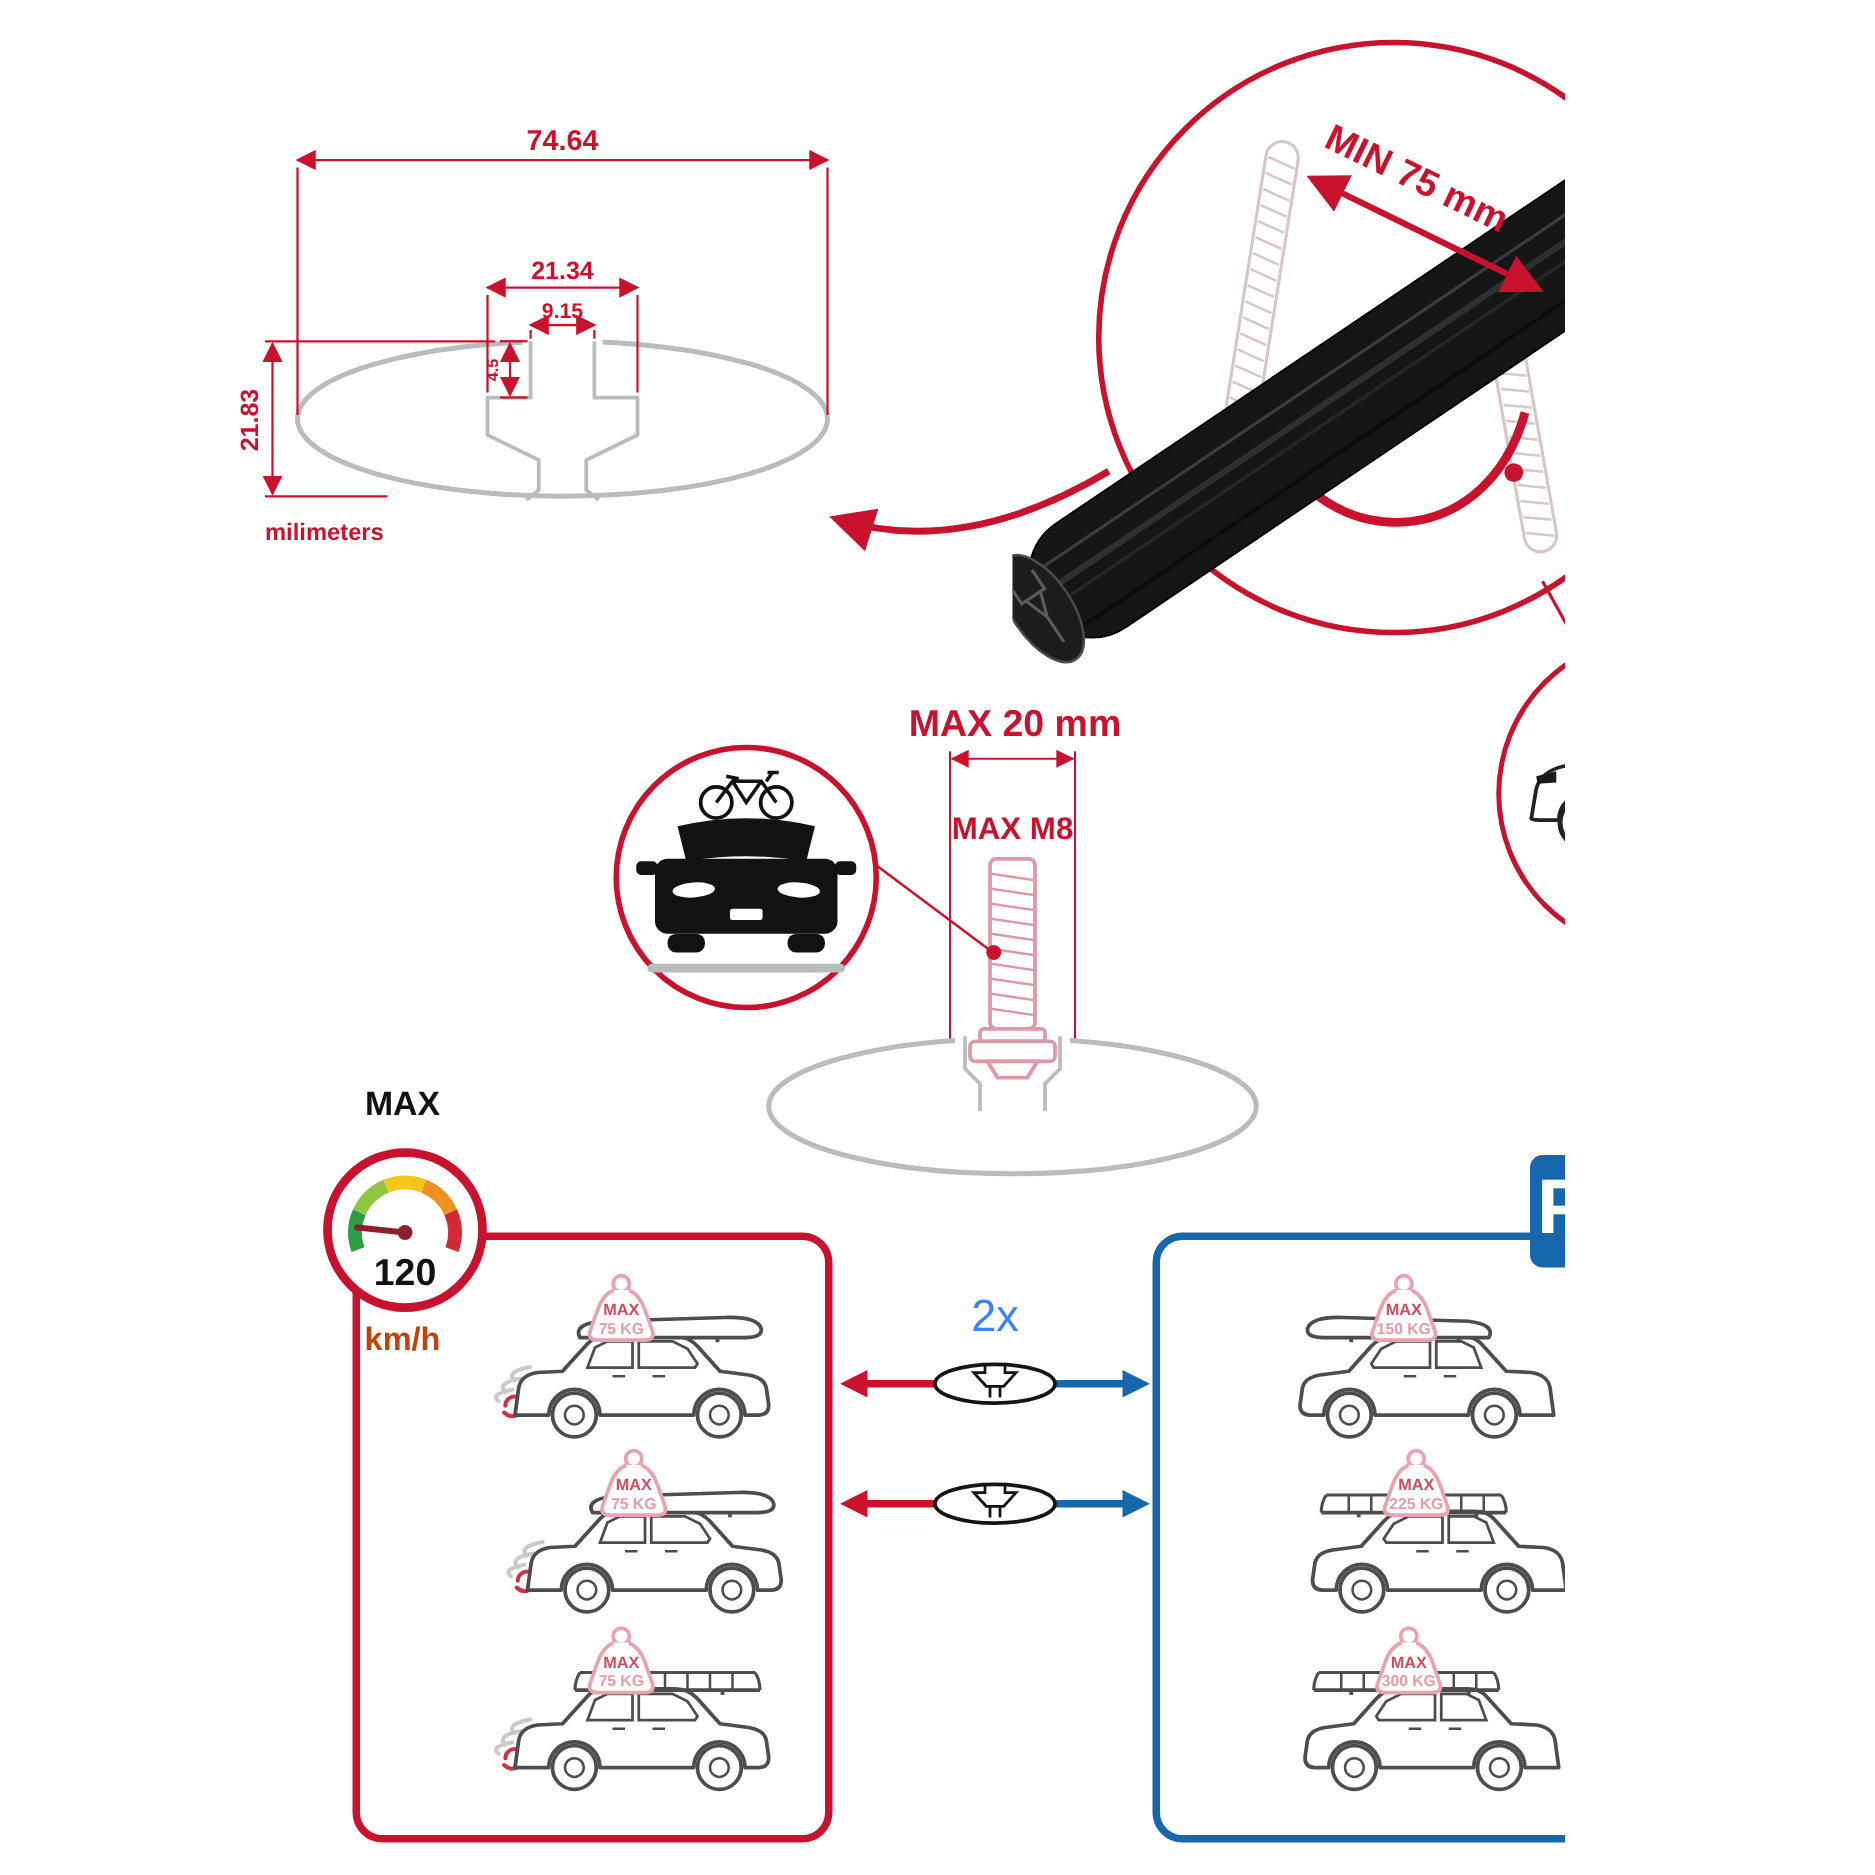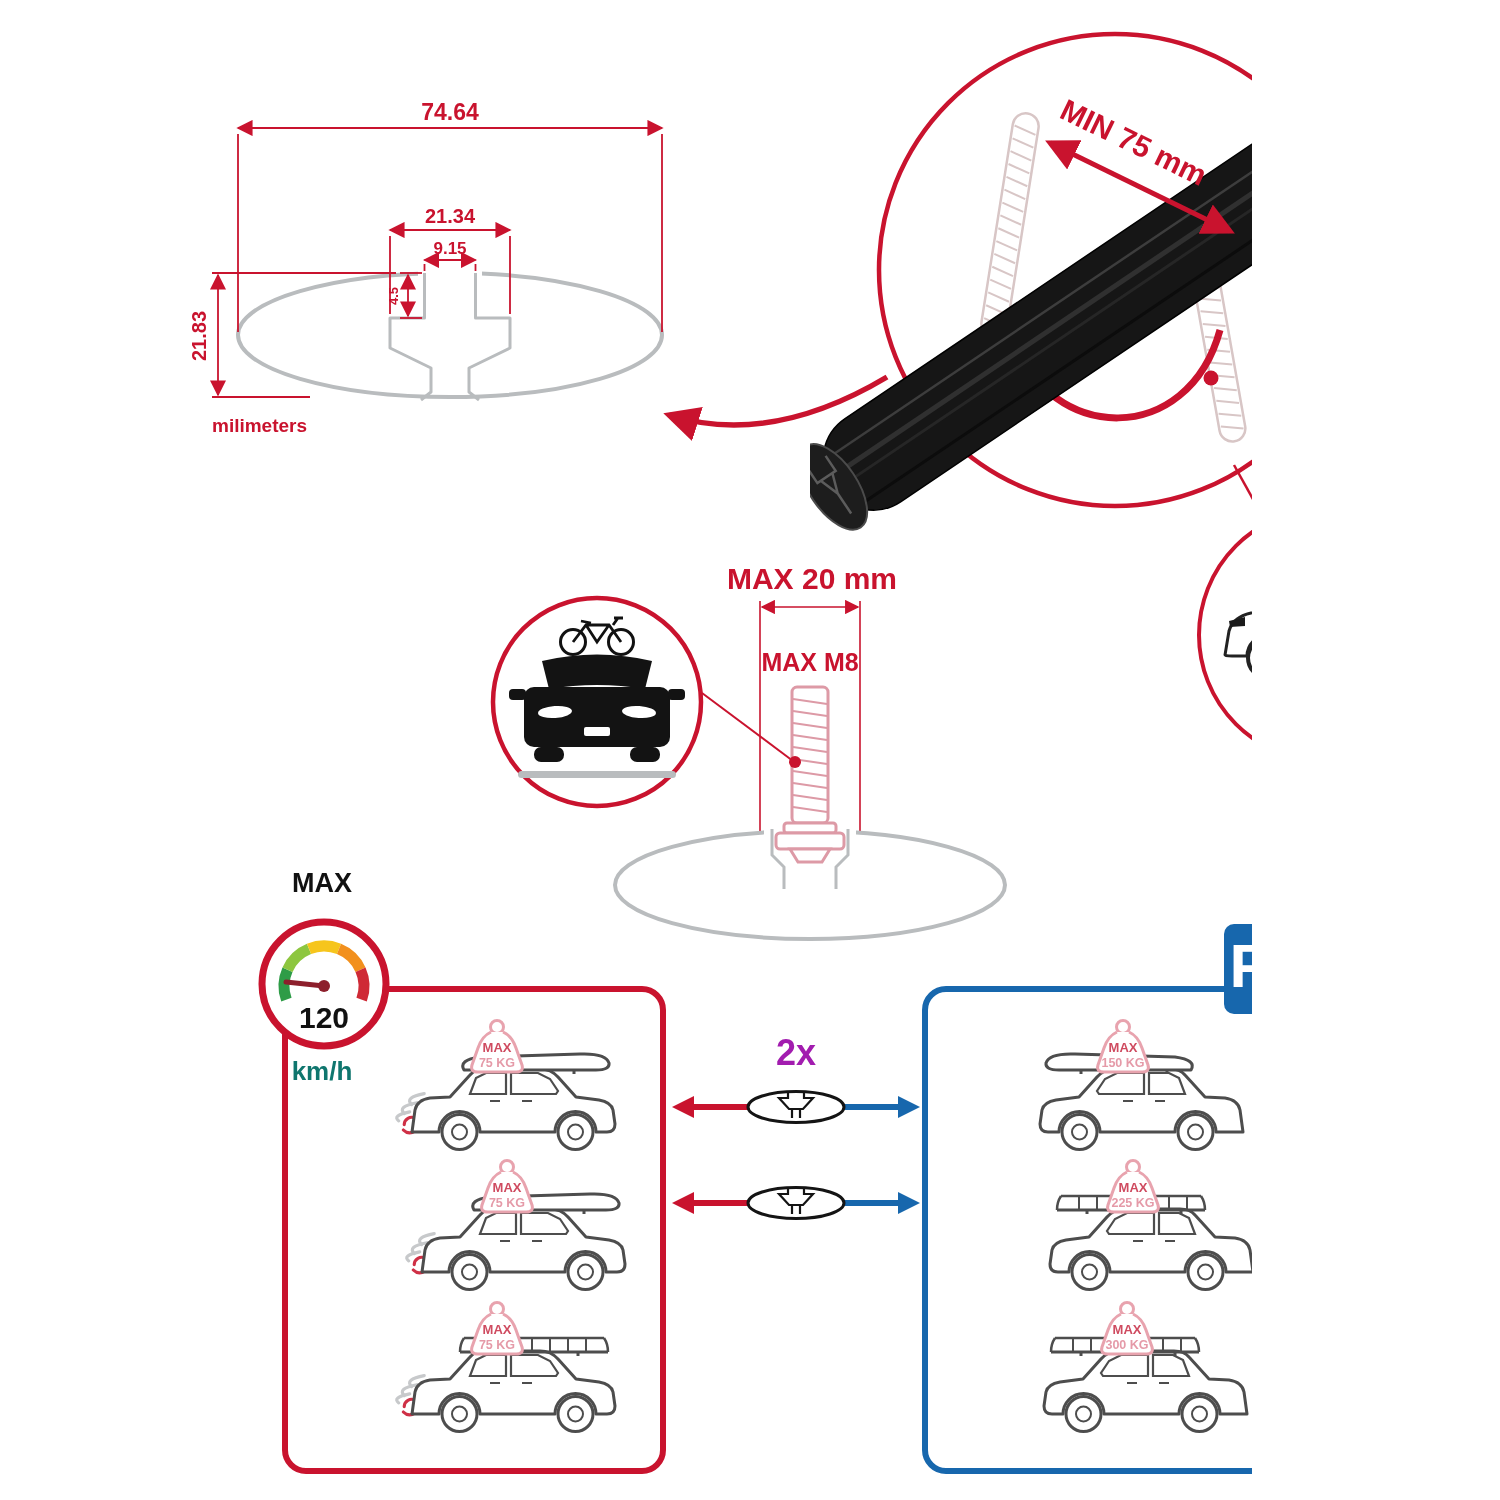--- a/index.html
+++ b/index.html
@@ -9,27 +9,27 @@
   svg text{font-family:"Liberation Sans",sans-serif;}
   .dim-num{fill:#c9132e;font-weight:bold;}
   .red-label{fill:#c9132e;font-weight:bold;}
   .tagshape{color:#e8a3ae;}
   .tag-max{fill:#cf4b60;font-size:13px;font-weight:bold;}
   .tag-val{fill:#e59aa8;font-size:12.5px;font-weight:bold;}
   .box{position:absolute;box-sizing:border-box;border-radius:24px;background:transparent;}
   .box-red{border:6px solid #c9132e;}
   .box-blue{border:6px solid #1767ad;}
   .mult{position:absolute;width:256px;text-align:center;}
-  .mult-label{color:#a21caf;font-size:36px;font-weight:bold;line-height:1;margin-bottom:8px;}
+  .mult-label{color:#3b82f6;font-size:36px;font-weight:normal;line-height:1;margin-bottom:8px;}
   .park{position:absolute;width:90px;height:90px;background:#1767ad;border-radius:10px;color:#fff;
         display:flex;align-items:baseline;justify-content:center;padding-top:10px;box-sizing:border-box;z-index:4;}
   .park-p{font-size:62px;font-weight:bold;line-height:64px;}
   .park-ark{font-size:25px;font-weight:bold;}
   .speed-max{position:absolute;width:90px;text-align:center;font-size:27px;font-weight:bold;color:#111;}
-  .speed-unit{position:absolute;width:100px;text-align:center;font-size:26px;font-weight:bold;color:#0f766e;z-index:5;}
+  .speed-unit{position:absolute;width:100px;text-align:center;font-size:26px;font-weight:bold;color:#c2410c;z-index:5;}
 </style>
 </head>
 <body>
 
 <div id="canvas">
 
   <svg style="position:absolute;width:0;height:0" aria-hidden="true">
     <defs>
       <marker id="dimA" viewBox="0 0 10 10" refX="9" refY="5" markerWidth="9" markerHeight="9" orient="auto-start-reverse">
         <path d="M0,0 L10,5 L0,10 Z" fill="#c9132e"></path>

